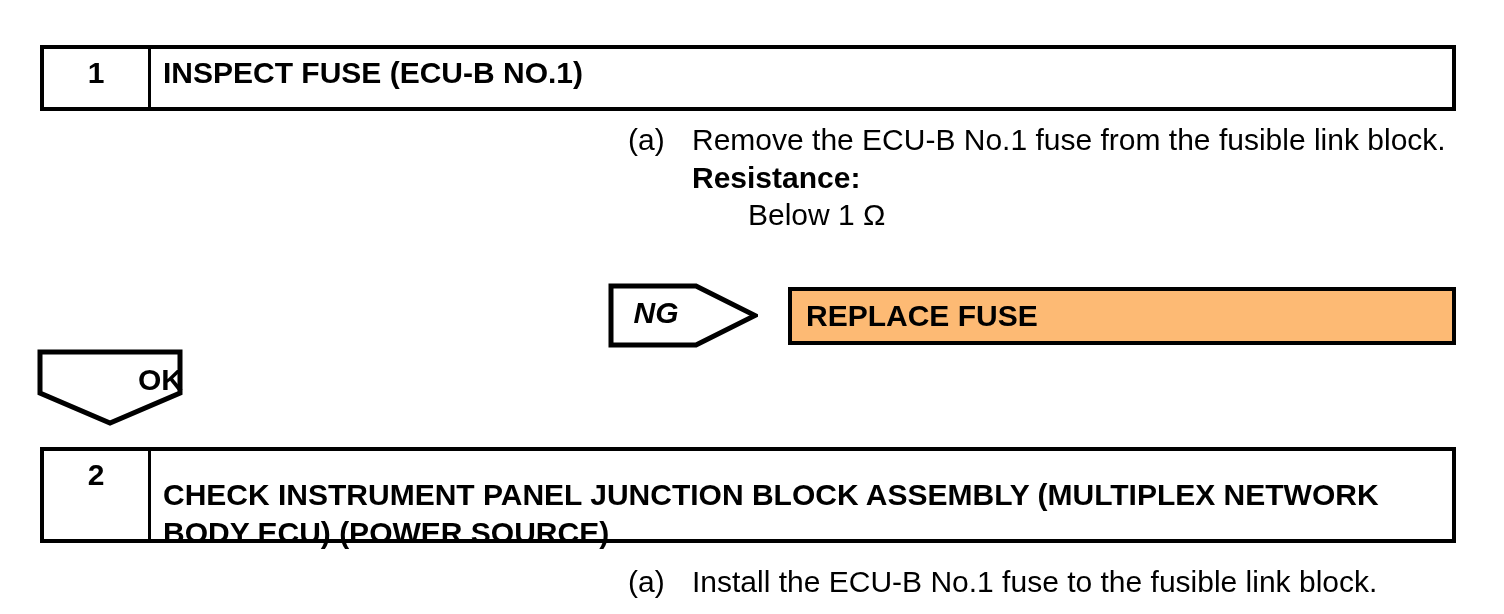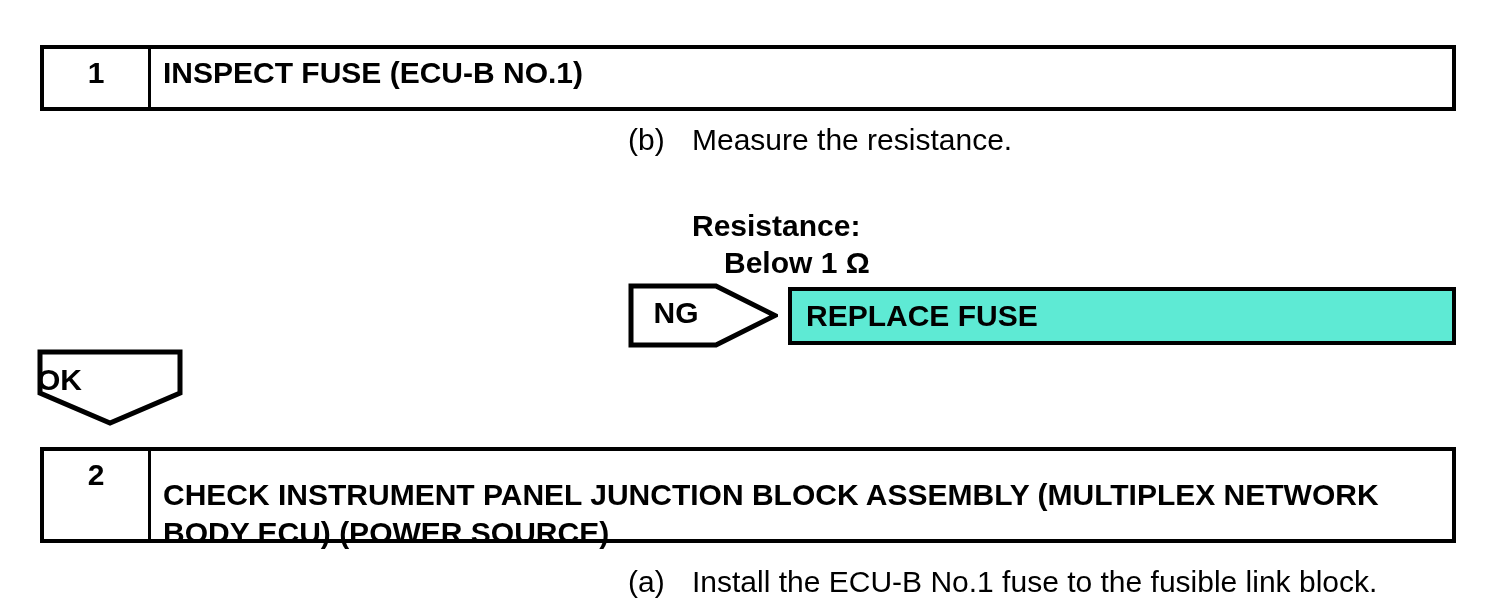--- a/index.html
+++ b/index.html
@@ -58,34 +58,34 @@
   }
   .instr.i1 { top: 121px; }
   .instr.i2 { top: 554px; margin-top: 9px; }
   .lbl {
     display: inline-block;
     width: 64px;
   }
   .spec-label {
     font-weight: bold;
     margin-left: 64px;
-    margin-top: 48px;
   }
   .spec-value {
-    font-weight: bold;
-    margin-left: 96px;
+    font-weight: normal;
+    margin-left: 120px;
   }
 
   
   .ng-wrap {
     position: absolute;
-    left: 628px;
+    left: 608px;
     top: 283px;
     width: 150px;
     height: 65px;
+    font-style: italic;
   }
   .ng-label {
     position: absolute;
     left: 0;
     top: 11px;
     width: 96px;
     text-align: center;
     font-weight: bold;
     font-size: 30px;
     line-height: 38px;
@@ -97,21 +97,21 @@
     left: 37px;
     top: 349px;
     width: 146px;
     height: 77px;
   }
   .ok-label {
     position: absolute;
     left: 0;
     top: 12px;
     width: 100%;
-    text-align: left;
+    text-align: right;
     font-weight: bold;
     font-size: 30px;
     line-height: 38px;
   }
 
   .shape-svg { display: block; }
   .shape-svg polygon {
     fill: #ffffff;
     stroke: #000000;
     stroke-width: 5;
@@ -125,36 +125,36 @@
     top: 287px;
     width: 668px;
     height: 58px;
     border: 4px solid #000;
     box-sizing: border-box;
     display: flex;
     align-items: center;
     padding-left: 14px;
     font-weight: bold;
     font-size: 30px;
-    background: #5eead4;
+    background: #fdba74;
   }
 </style>
 </head>
 <body>
 
 <div class="page">
 
   <div class="step-header h1">
     <div class="num-cell">1</div>
     <div class="title-cell">INSPECT FUSE (ECU-B NO.1)</div>
   </div>
 
   <div class="instr i1">
     <div>
-      <span class="lbl">(b)</span><span>Measure the resistance.</span>
+      <span class="lbl">(a)</span><span>Remove the ECU-B No.1 fuse from the fusible link block.</span>
     </div>
     <div class="spec-label">Resistance:</div>
     <div class="spec-value">Below 1 Ω</div>
   </div>
 
   <div class="ng-wrap">
     <svg class="shape-svg" width="150" height="65" viewBox="0 0 150 65">
       <polygon points="3,3 88,3 147,32.5 88,62 3,62"></polygon>
     </svg>
     <span class="ng-label">NG</span>

